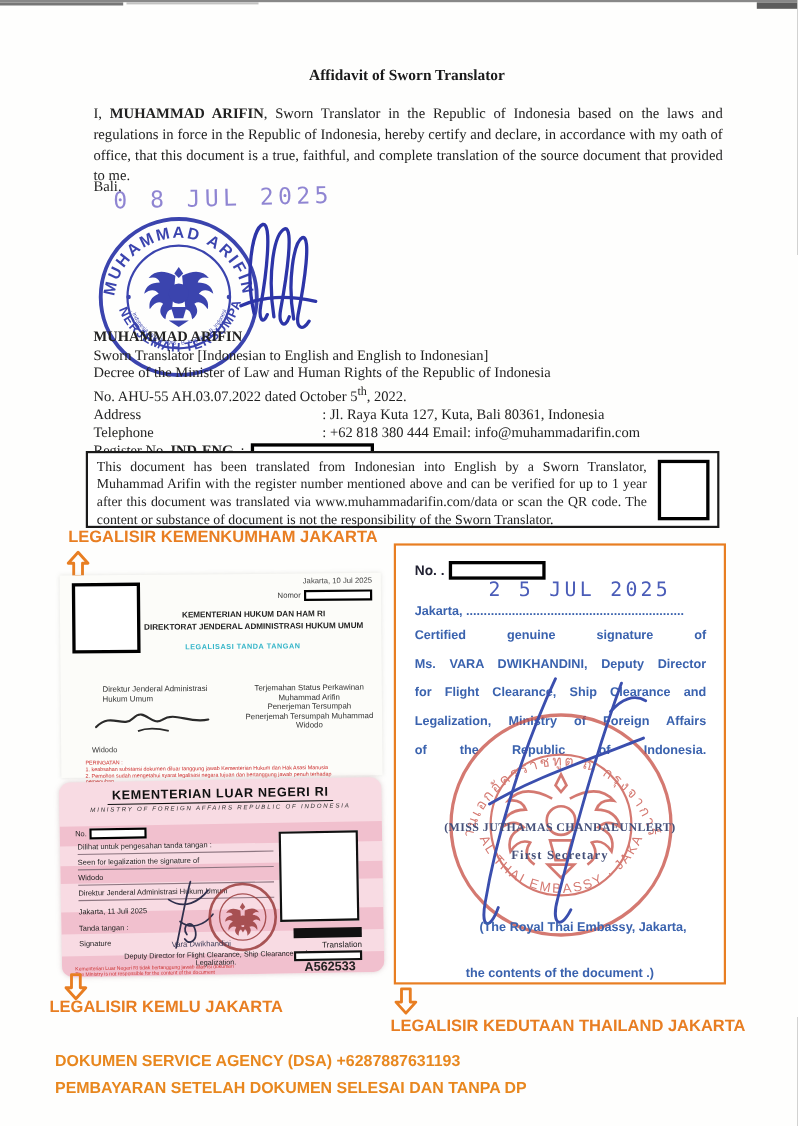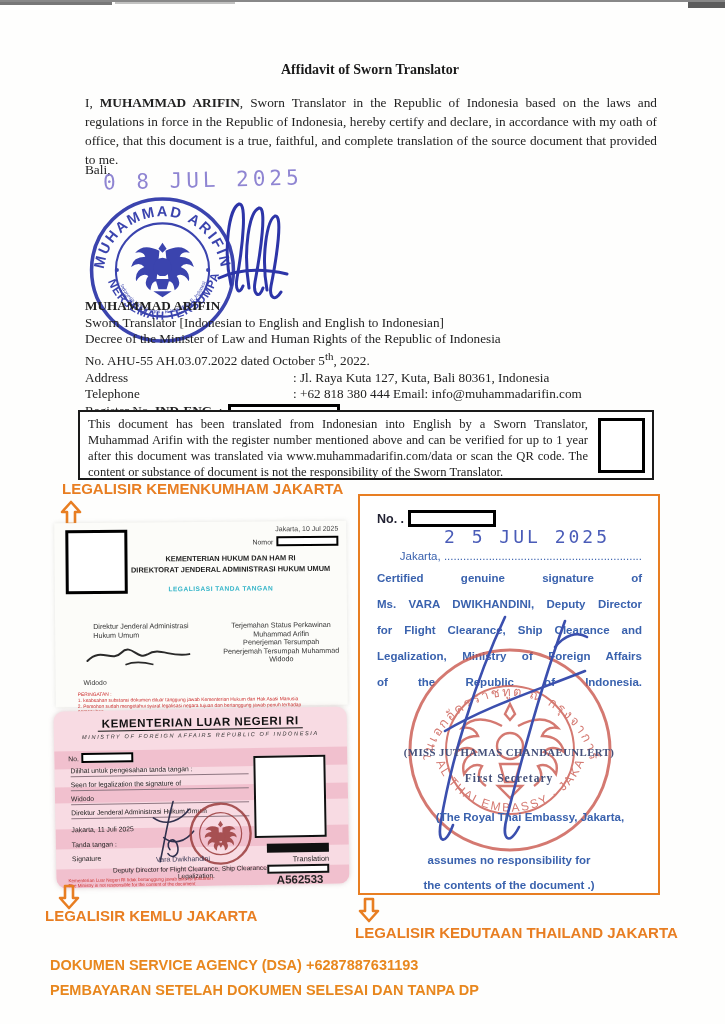--- a/index.html
+++ b/index.html
@@ -67,21 +67,21 @@
   .pdoc .bar-outline { position:absolute; right:20px; top:157px; width:62px; height:9px; border:2px solid #111; background:#fff; }
   .pdoc .serial { position:absolute; right:26px; top:166px; font-size:11.5px; font-weight:bold; color:#222; }
   .pdoc .pstamp { position:absolute; left:132px; top:92px; width:66px; height:66px; opacity:.85; }
   .pdoc .psig2 { position:absolute; left:78px; top:88px; width:90px; height:70px; }
 
   
   .tbox { position:absolute; left:358px; top:492px; width:302px; height:401px; border:2.5px solid #e87e22; background:#fff; font-family:"Liberation Sans", sans-serif; }
   .tbox .tno { position:absolute; left:17px; top:14px; font-size:12.5px; font-weight:bold; color:#223; display:flex; align-items:center; gap:4px; }
   .tbox .tno .bar { width:88px; height:17px; border:3px solid #000; background:#fff; }
   .tbox .tdate { position:absolute; left:84px; top:30px; font-family:"DejaVu Sans Mono", monospace; font-size:18px; letter-spacing:3px; color:#4a5cb8; white-space:nowrap; }
-  .tbox .tjak { position:absolute; left:17px; top:54px; right:16px; font-size:11.5px; font-weight:normal; color:#3a62ae; overflow:hidden; white-space:nowrap;text-align:right; }
+  .tbox .tjak { position:absolute; left:17px; top:54px; right:16px; font-size:11.5px; font-weight:bold; color:#3a62ae; overflow:hidden; white-space:nowrap; }
   .tbox .tline { position:absolute; left:17px; right:16px; font-size:11.5px; font-weight:bold; color:#3a62ae; text-align:justify; text-align-last:justify; }
   .tbox .toff { position:absolute; left:0; right:0; top:250px; text-align:center; font-family:"Liberation Serif", serif; font-size:10.8px; font-weight:bold; letter-spacing:.4px; color:#44507a; }
   .tbox .tsec { position:absolute; left:0; right:0; top:276px; text-align:center; font-family:"Liberation Serif", serif; font-size:11.5px; font-weight:bold; letter-spacing:1px; color:#44507a; }
   .tbox .tfoot { position:absolute; left:0; right:0; text-align:center; font-size:11.5px; font-weight:bold; color:#3a62ae; }
   .tbox .tstamp { position:absolute; left:42px; top:146px; width:216px; height:216px; opacity:.78; }
   .tbox .tsig { position:absolute; left:55px; top:115px; width:200px; height:250px; }
 </style>
 </head>
 <body>
 
@@ -294,22 +294,21 @@
       <g fill="none" stroke="#3b4fae" stroke-width="2.6" stroke-linecap="round">
         <path d="M90 6 C60 70, 36 150, 26 210 C22 232, 30 236, 38 214"></path>
         <path d="M150 10 C128 70, 106 150, 92 206 C86 228, 94 236, 104 216"></path>
         <path d="M30 120 C70 96, 120 80, 170 60"></path>
         <path d="M140 36 C150 24, 162 20, 172 26"></path>
       </g>
     </svg>
 
     <div class="toff">(MISS JUTHAMAS CHANDAEUNLERT)</div>
     <div class="tsec">First Secretary</div>
-    <div class="tfoot" style="top:315px;padding-left:42px;">(The Royal Thai Embassy, Jakarta,</div>
-    <div class="tfoot" style="top:358px;">assumes no responsibility for</div>
+    <div class="tfoot" style="top:341px;padding-left:42px;">(The Royal Thai Embassy, Jakarta,</div>
     <div class="tfoot" style="top:383px;">the contents of the document .)</div>
   </div>
 
   <svg class="arrow-icon" style="left:58px; top:882px;" width="22" height="26" viewBox="0 0 22 26">
     <path d="M11 24 L20 14 H15 V2 H7 V14 H2 Z" fill="none" stroke="#e87e22" stroke-width="2.6" stroke-linejoin="round"></path>
   </svg>
   <div class="olabel" style="left:45px; top:905px;">LEGALISIR KEMLU JAKARTA</div>
 
   <svg class="arrow-icon" style="left:358px; top:895px;" width="22" height="26" viewBox="0 0 22 26">
     <path d="M11 24 L20 14 H15 V2 H7 V14 H2 Z" fill="none" stroke="#e87e22" stroke-width="2.6" stroke-linejoin="round"></path>

